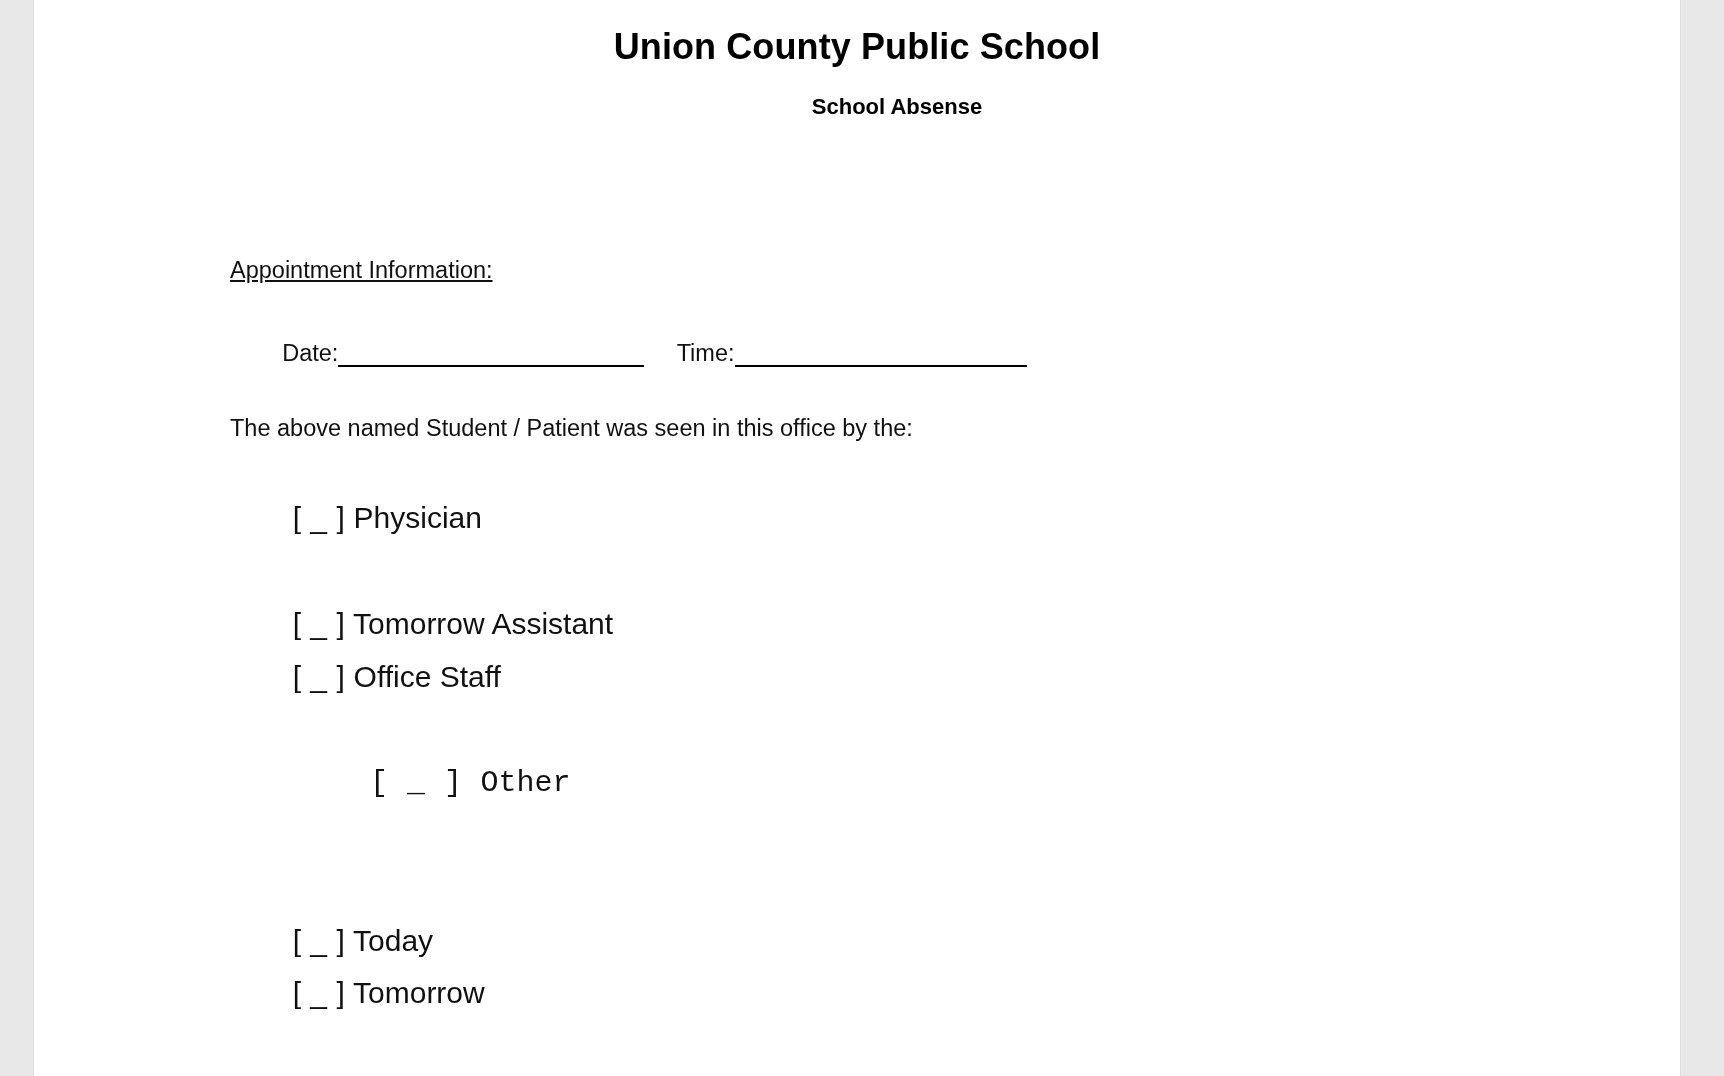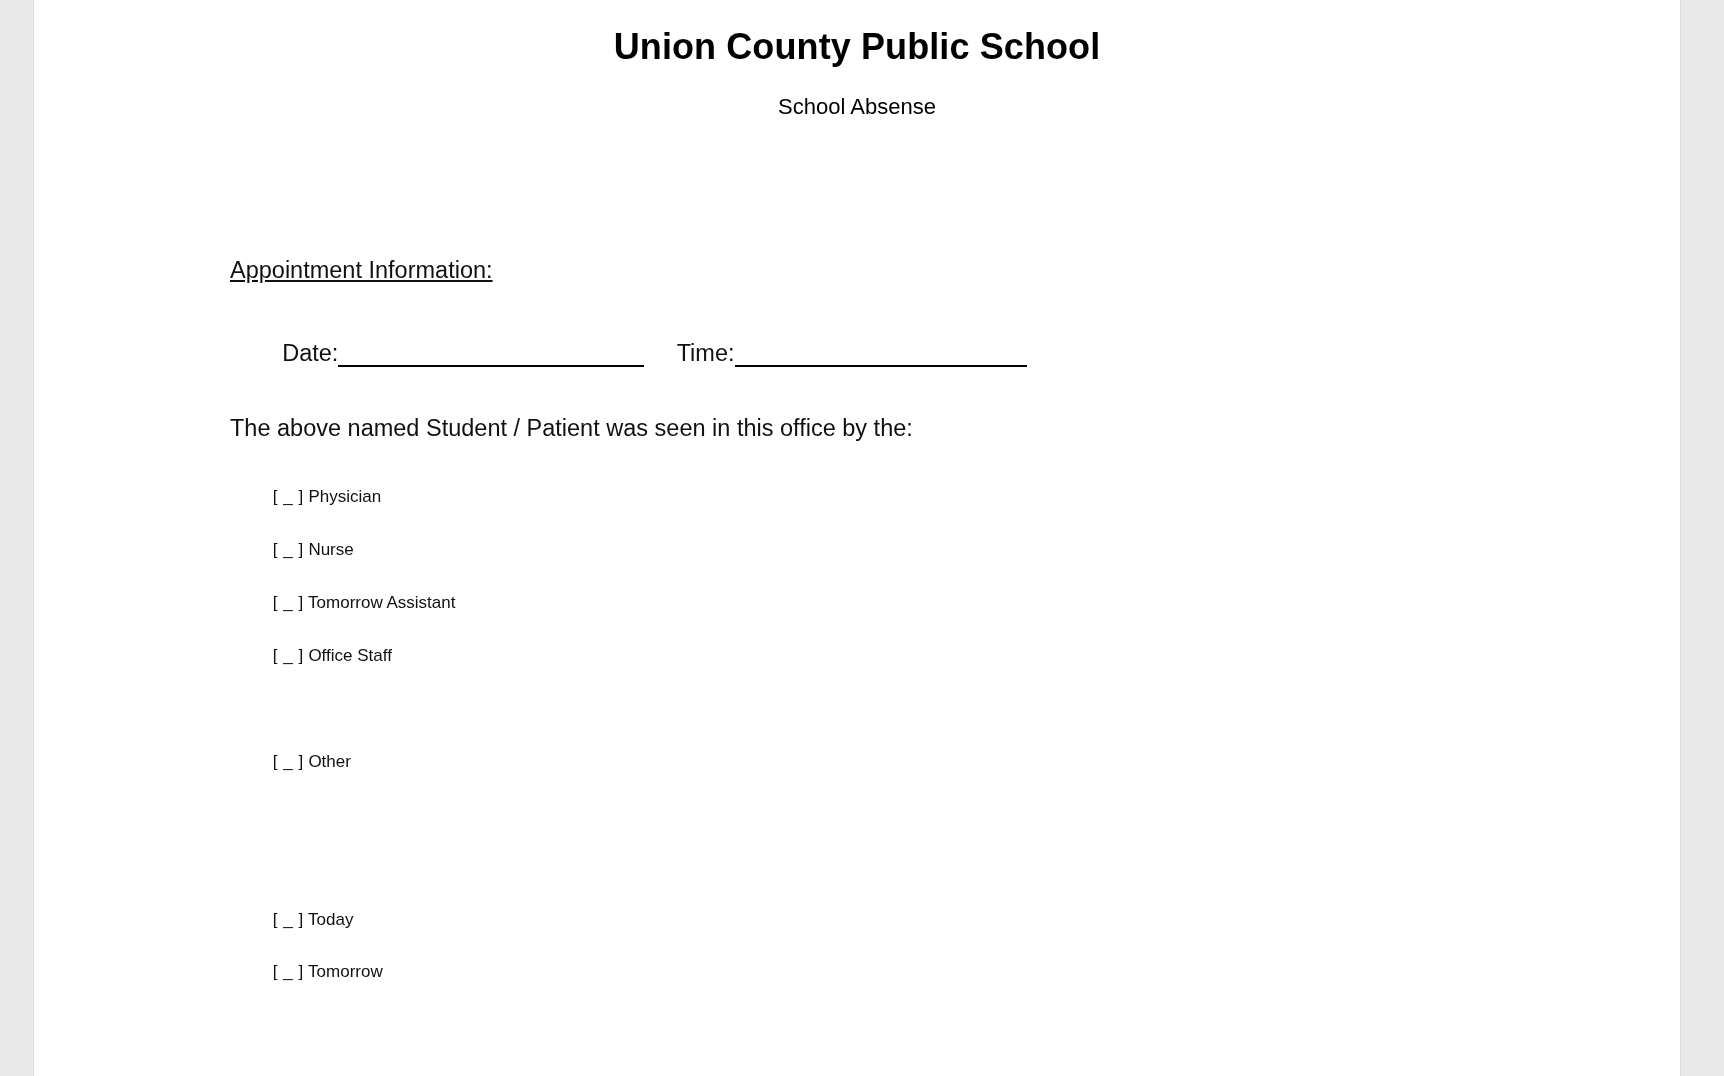--- a/index.html
+++ b/index.html
@@ -59,40 +59,41 @@
     color: #000000;
     letter-spacing: 0.1px;
   }
   .doc-subtitle {
     position: absolute;
     left: 0;
     top: 94px;
     width: 1646px;
     text-align: center;
     font-size: 22px;
-    font-weight: normal;
+    font-weight: bold;
     color: #000000;
+    padding-left: 40px;
   }
   .line {
     position: absolute;
     left: 196px;
     font-size: 23.5px;
     color: #111111;
     white-space: pre;
     line-height: 1.2;
   }
   .blank-underline {
     display: inline-block;
     border-bottom: 2px solid #000;
     vertical-align: 2px;
   }
   .indent-item {
     position: absolute;
-    left: 201px;
-    font-size: 17px;
+    left: 192px;
+    font-size: 30px;
     color: #111111;
     white-space: pre;
   }
   .chk {
     display: inline-block;
     letter-spacing: 0.5px;
   }
 </style>
 </head>
 <body>
@@ -113,30 +114,27 @@
 
       <div class="line" style="top:414px;">The above named Student / Patient was seen in this office by the:</div>
 
       <div class="line" style="top:309px;">
         <span>Date:</span><span class="blank-underline" style="width:306px;">&nbsp;</span><span>     </span><span>Time:</span><span class="blank-underline" style="width:292px;">&nbsp;</span>
       </div>
 
       <div class="indent-item" style="top:467px;">
         <span class="chk">[ _ ]</span> <span>Physician</span>
       </div>
-      <div class="indent-item" style="top:520px;">
-        <span class="chk">[ _ ]</span> <span>Nurse</span>
-      </div>
       <div class="indent-item" style="top:573px;">
         <span class="chk">[ _ ]</span> <span>Tomorrow Assistant</span>
       </div>
       <div class="indent-item" style="top:626px;">
         <span class="chk">[ _ ]</span> <span>Office Staff</span>
       </div>
-      <div class="indent-item" style="top:732px;">
+      <div class="indent-item" style="top:732px;font-family:Liberation Mono, monospace;">
         <span class="chk">[ _ ]</span> <span>Other</span>
       </div>
 
 
       <div class="indent-item" style="top:890px;">
         <span class="chk">[ _ ]</span> <span>Today</span>
       </div>
       <div class="indent-item" style="top:942px;">
         <span class="chk">[ _ ]</span> <span>Tomorrow</span>
       </div>

